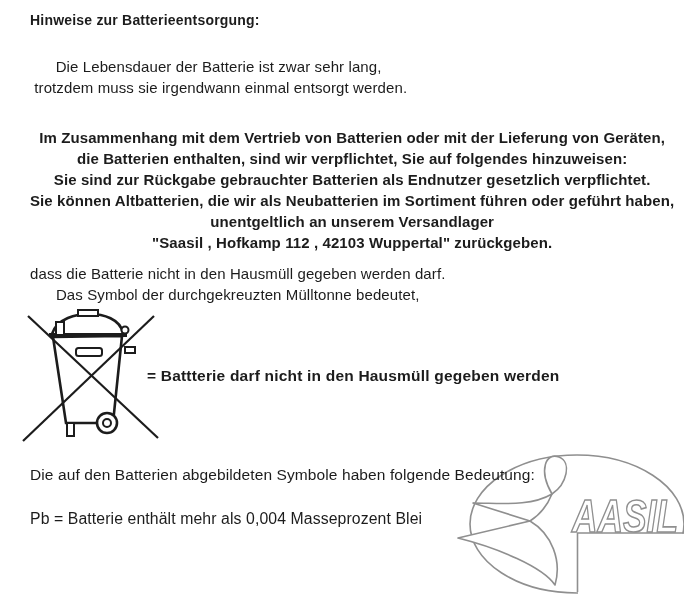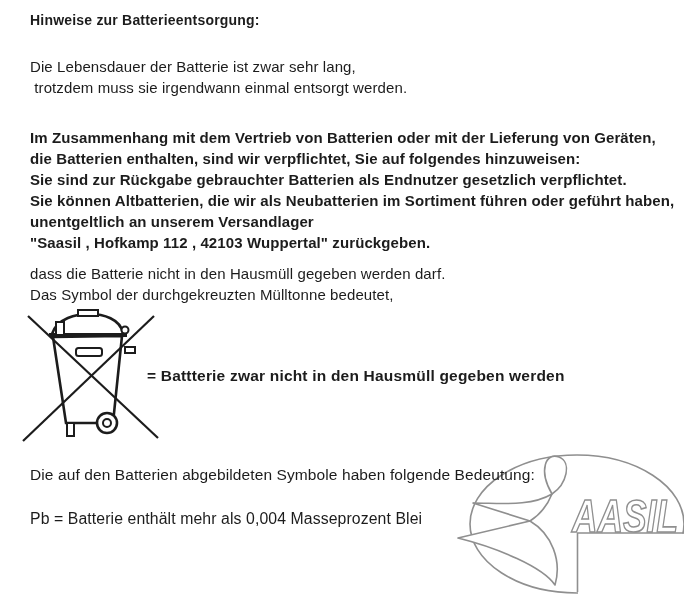--- a/index.html
+++ b/index.html
@@ -14,21 +14,21 @@
   }
   .abs { position: absolute; }
   .page-title {
     left: 30px; top: 12px;
     font-size: 14px;
     font-weight: bold;
     letter-spacing: 0.2px;
     white-space: pre;
     z-index: 2;
   }
-  .para { left: 30px; z-index: 2; }
+  .para { left: 30px; z-index: 2; text-align: center; }
   .para .line {
     font-size: 15px;
     line-height: 21px;
     letter-spacing: 0.1px;
     white-space: pre;
   }
   .para-intro      { top: 56px;  }
   .para-obligation { top: 127px; font-weight: bold; }
   .para-symbol     { top: 263px; }
   .bin-caption {
@@ -114,21 +114,21 @@
       <rect x="41" y="19" width="8" height="13" stroke-width="2" fill="#ffffff"></rect>
       <circle cx="110" cy="27" r="3.5" stroke-width="2" fill="#ffffff"></circle>
       <rect x="110" y="44" width="10" height="6" stroke-width="2" fill="#ffffff"></rect>
       <rect x="61" y="45" width="26" height="8" rx="2.5" stroke-width="2" fill="#ffffff"></rect>
       <rect x="52" y="120" width="7" height="13" stroke-width="2" fill="#ffffff"></rect>
       <circle cx="92" cy="120" r="10" stroke-width="2.6" fill="#ffffff"></circle>
       <circle cx="92" cy="120" r="4" stroke-width="2"></circle>
     </g>
   </svg>
 
-  <div class="abs bin-caption">= Battterie zwar nicht in den Hausmüll gegeben werden</div>
+  <div class="abs bin-caption">= Battterie darf nicht in den Hausmüll gegeben werden</div>
 
   <div class="abs symbols-intro">Die auf den Batterien abgebildeten Symbole haben folgende Bedeutung:</div>
 
   <div class="abs para para-legend">
     <div class="line">Pb = Batterie enthält mehr als 0,004 Masseprozent Blei</div>
   </div>
 
 </div>
 
 </body></html>

